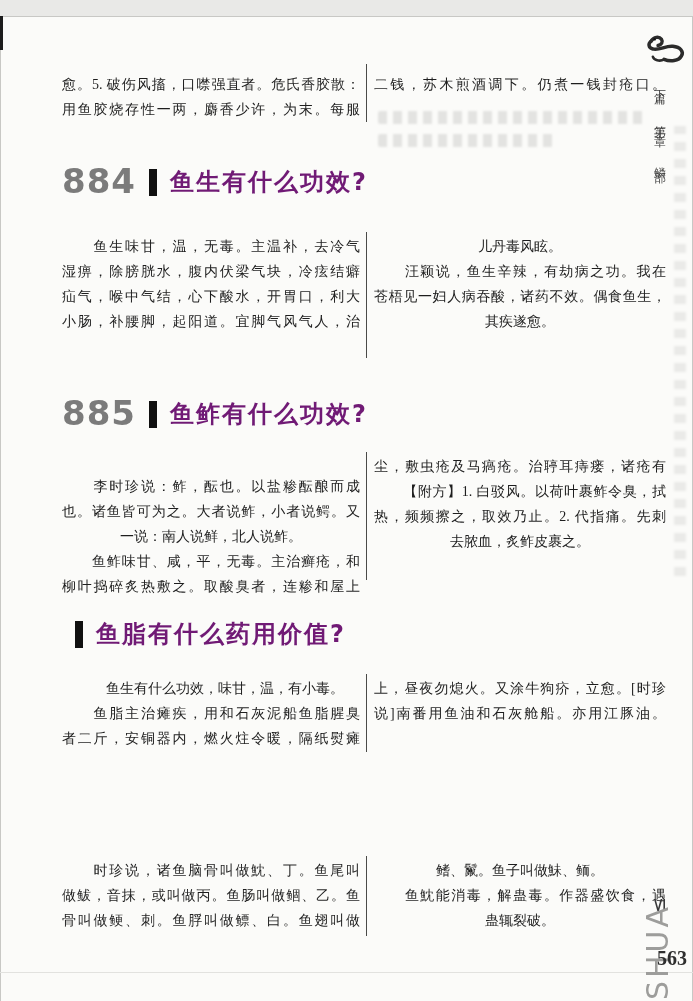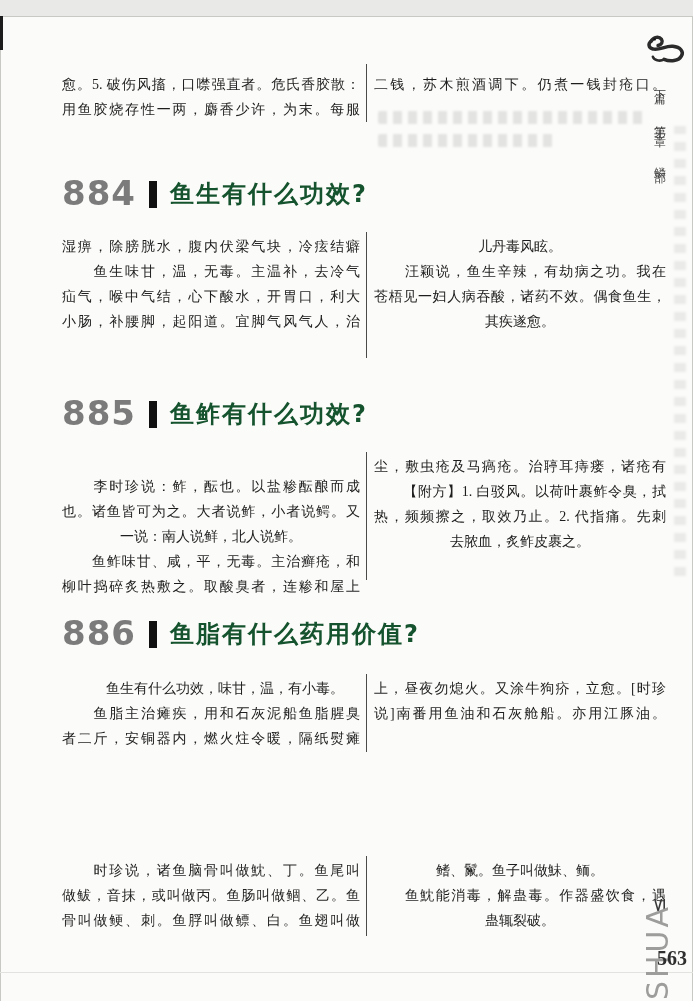--- a/index.html
+++ b/index.html
@@ -19,21 +19,21 @@
   .bl.full { text-align:justify; text-align-last:justify; text-justify:inter-ideograph; }
   .vdiv { position:absolute; left:366px; width:1px; background:#4a4a48; }
   .sec-header { position:absolute; left:62px; display:flex; align-items:center; height:42px; }
   .sec-num {
     font-family:"DejaVu Sans","Liberation Sans",sans-serif;
     font-weight:700; font-size:34px; color:#7b7b7b; letter-spacing:1px; line-height:42px;
   }
   .sec-bar { width:8px; height:27px; background:#101010; margin:3px 13px 0 13px; }
   .sec-title {
     font-family:"DejaVu Sans","Liberation Sans",sans-serif;
-    font-weight:700; font-size:24px; color:#14532d; letter-spacing:2px; padding-top:2px;
+    font-weight:700; font-size:24px; color:#701a75; letter-spacing:2px; padding-top:2px;
   }
   .sidebar {
     position:absolute; left:651px; top:64px;
     writing-mode:vertical-rl; text-orientation:upright;
     font-family:"DejaVu Sans","Liberation Sans",sans-serif;
     font-size:12px; color:#3f3f3f; letter-spacing:3px;
   }
   .sidebar span { display:inline-block; margin-bottom:13px; }
   .snake { position:absolute; left:639px; top:13px; width:52px; height:52px; }
   .pagenum {
@@ -98,28 +98,28 @@
   <div class="vdiv" style="top:840px;height:80px"></div>
 
   <div class="textcol leftcol" style="top:56px">
     <div class="bl full">愈。5. 破伤风搐，口噤强直者。危氏香胶散：</div>
     <div class="bl full">用鱼胶烧存性一两，麝香少许，为末。每服</div>
   </div>
   <div class="textcol rightcol" style="top:56px">
     <div class="bl full">二钱，苏木煎酒调下。仍煮一钱封疮口。</div>
   </div>
 
-  <div class="sec-header" style="top:156px">
+  <div class="sec-header" style="top:144px">
     <span class="sec-num">884</span>
     <span class="sec-bar"></span>
     <span class="sec-title">鱼生有什么功效?</span>
   </div>
   <div class="textcol leftcol" style="top:218px">
+    <div class="bl full">　　鱼生味甘，温，无毒。主温补，去冷气</div>
     <div class="bl full">湿痹，除膀胱水，腹内伏梁气块，冷痃结癖</div>
-    <div class="bl full">　　鱼生味甘，温，无毒。主温补，去冷气</div>
     <div class="bl full">疝气，喉中气结，心下酸水，开胃口，利大</div>
     <div class="bl full">小肠，补腰脚，起阳道。宜脚气风气人，治</div>
   </div>
   <div class="textcol rightcol" style="top:218px">
     <div class="bl">儿丹毒风眩。</div>
     <div class="bl full">　　汪颖说，鱼生辛辣，有劫病之功。我在</div>
     <div class="bl full">苍梧见一妇人病吞酸，诸药不效。偶食鱼生，</div>
     <div class="bl">其疾遂愈。</div>
   </div>
 
@@ -136,21 +136,20 @@
     <div class="bl full">柳叶捣碎炙热敷之。取酸臭者，连糁和屋上</div>
   </div>
   <div class="textcol rightcol" style="top:438px">
     <div class="bl full">尘，敷虫疮及马瘑疮。治聤耳痔瘘，诸疮有</div>
     <div class="bl full">　　【附方】1. 白驳风。以荷叶裹鲊令臭，拭</div>
     <div class="bl full">热，频频擦之，取效乃止。2. 代指痛。先刺</div>
     <div class="bl">去脓血，炙鲊皮裹之。</div>
   </div>
 
   <div class="sec-header" style="top:596px">
-    <span class="sec-num">886</span>
     <span class="sec-bar"></span>
     <span class="sec-title">鱼脂有什么药用价值?</span>
   </div>
   <div class="textcol leftcol" style="top:660px">
     <div class="bl">　　鱼生有什么功效，味甘，温，有小毒。</div>
     <div class="bl full">　　鱼脂主治瘫疾，用和石灰泥船鱼脂腥臭</div>
     <div class="bl full">者二斤，安铜器内，燃火炷令暖，隔纸熨瘫</div>
   </div>
   <div class="textcol rightcol" style="top:660px">
     <div class="bl full">上，昼夜勿熄火。又涂牛狗疥，立愈。[时珍</div>

